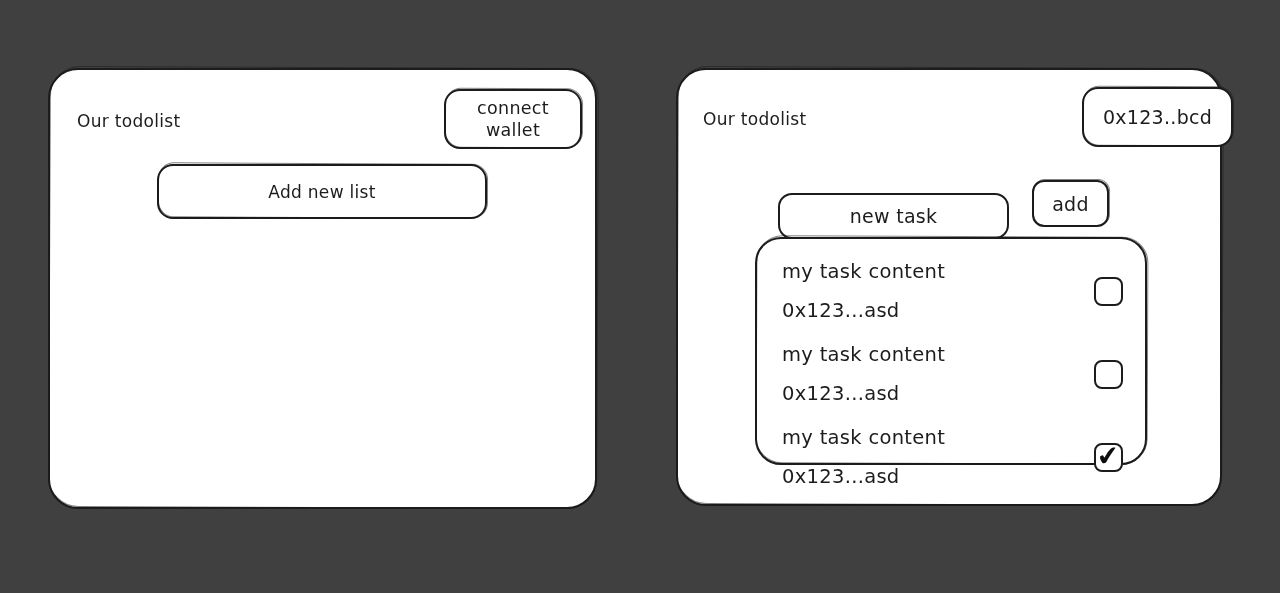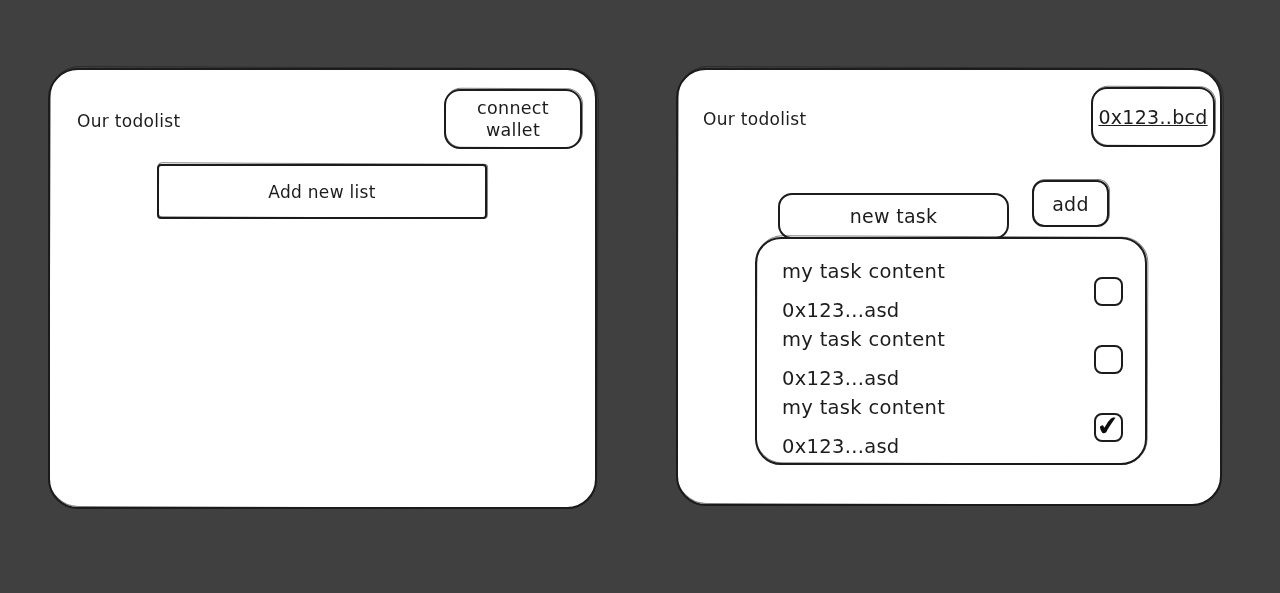--- a/index.html
+++ b/index.html
@@ -42,21 +42,21 @@
     cursor: pointer;
     display: flex;
     align-items: center;
     justify-content: center;
     padding: 8px;
   }
   .connect-btn { border-radius: 16px; font-size: 17.5px; line-height: 1.28; }
   .connect-btn .lbl { max-width: 92px; text-align: center; }
   .wallet-btn { border-radius: 16px; font-size: 19px; }
   .addlist-btn {
-    border-radius: 4px;
+    border-radius: 16px;
     font-size: 17px;
     align-items: flex-start;
     padding-top: 7px;
   }
   .newtask-input {
     position: absolute;
     box-sizing: border-box;
     background: #fff;
     border: 2.2px solid #1c1c1c;
     border-radius: 14px;
@@ -67,21 +67,21 @@
     text-align: center;
     outline: none;
   }
   .newtask-input::placeholder { color: #1c1c1c; opacity: 1; }
   .add-btn { border-radius: 12px; font-size: 19px; }
   .tasks-box {
     border-radius: 26px;
     padding: 22px 16px 18px 25px;
     display: flex;
     flex-direction: column;
-    gap: 8px;
+    gap: 23px;
   }
   .task-row {
     display: flex;
     justify-content: space-between;
     align-items: center;
   }
   .task-text { font-size: 19.5px; line-height: 21px; }
   .task-text .addr { margin-top: 18px; }
   .checkbox {
     position: relative;
@@ -121,21 +121,21 @@
     </button>
 
     <button class="sketch addlist-btn" style="left:107px; top:94px; width:330px; height:55px;">
       <span>Add new list</span>
     </button>
   </div>
 
   <div class="sketch panel" style="left:676px; top:68px; width:546px; height:438px;">
     <div class="panel-title" style="left:25px; top:39px;">Our todolist</div>
 
-    <button class="sketch wallet-btn" style="left:413px; top:17px; width:124px; height:60px;text-decoration:underline;">
+    <button class="sketch wallet-btn" style="left:404px; top:17px; width:151px; height:60px;">
       <span>0x123..bcd</span>
     </button>
 
     <input class="newtask-input" style="left: 100px; top: 106px; width: 231px; height: 46px; margin-top: 17px;" placeholder="new task">
 
     <button class="sketch add-btn" style="left:354px; top:110px; width:77px; height:47px;">
       <span>add</span>
     </button>
 
     <div class="sketch tasks-box" style="left:77px; top:167px; width:392px; height:228px;">

